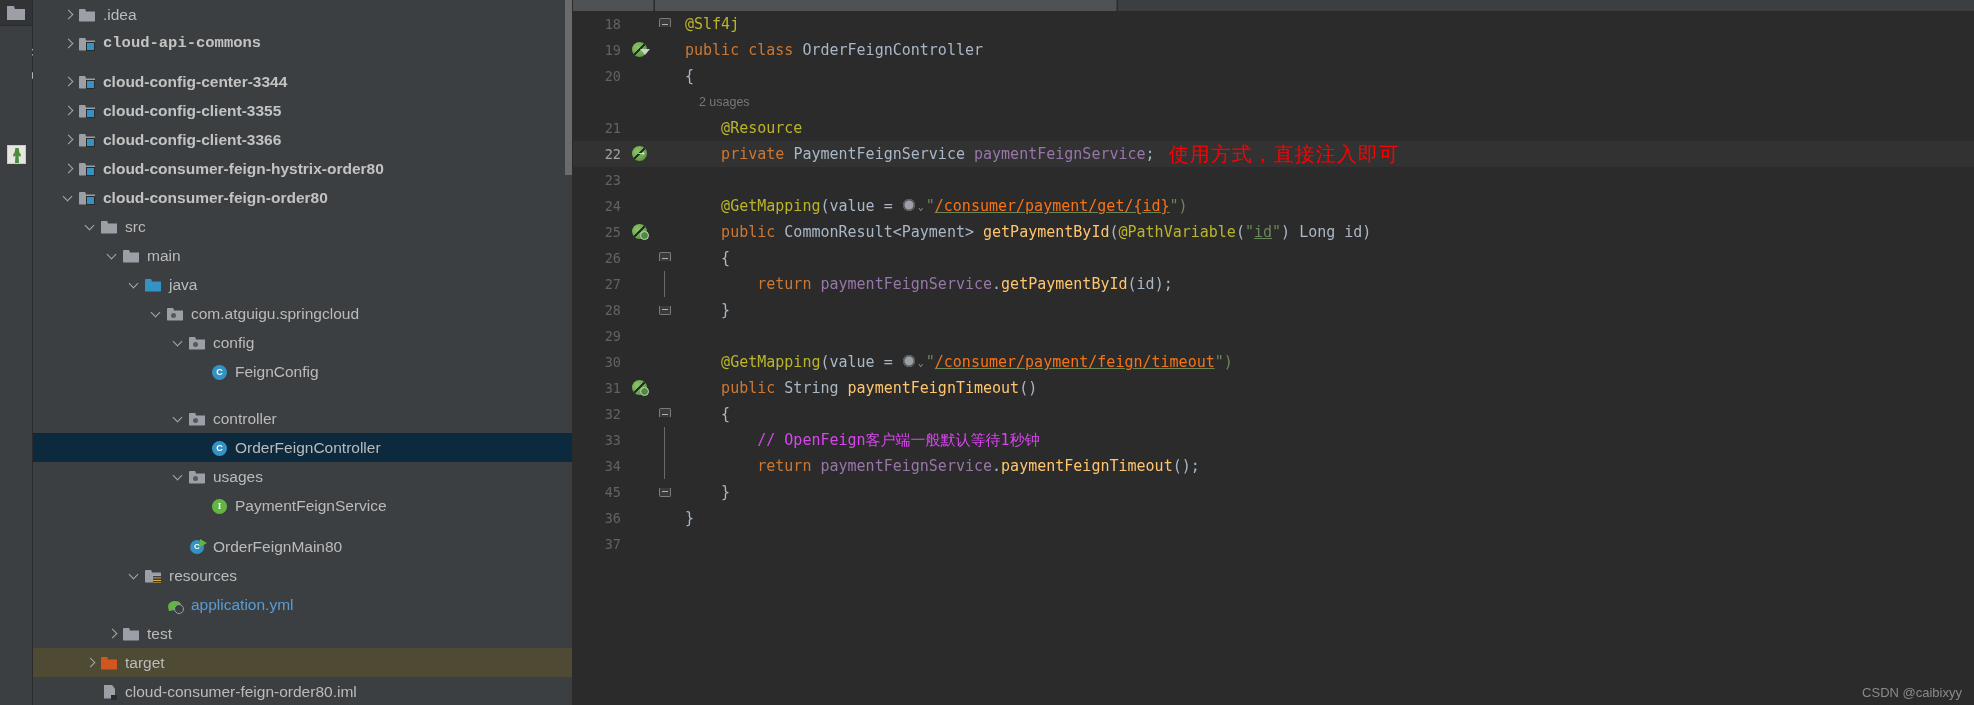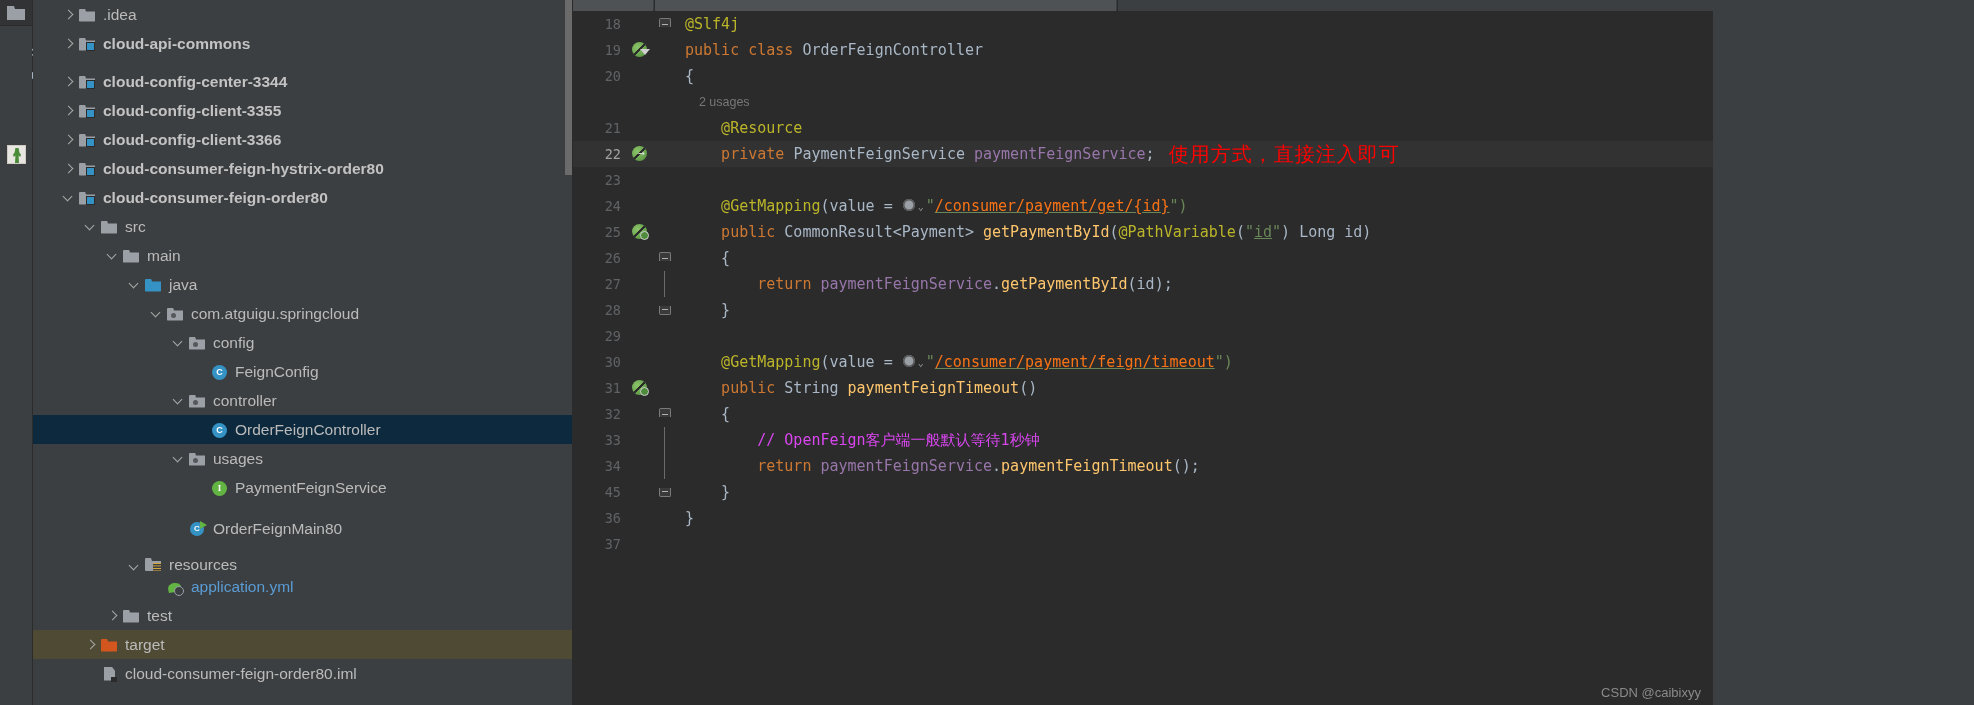--- a/index.html
+++ b/index.html
@@ -3,21 +3,21 @@
 <meta charset="utf-8">
 <style>
   * { margin:0; padding:0; box-sizing:border-box; }
   html,body { background:#3c3f41; }
   body {
     width:1974px; height:705px; overflow:hidden;
     font-family:"DejaVu Sans", sans-serif;
     color:#bbbbbb;
     position:relative;
   }
-  .root { display:flex; width:1713px; height:705px; position:relative; }
+  .root { display:flex; width:1974px; height:705px; position:relative; }
 
   
   .toolstrip {
     width:33px; height:705px; background:#3c3f41;
     border-right:1px solid #2b2b2b;
     flex:0 0 33px; position:relative;
   }
   .toolstrip-top {
     height:26px; background:#313335;
     display:flex; align-items:center; justify-content:center;
@@ -302,21 +302,21 @@
 
   <div class="project-panel">
     <div class="tree" id="tree">
         <div class="row" style="padding-left: 30px;">
           <span class="arrow right"></span>
           <span class="ic">
             <span class="fold-plain"></span>
           </span>
           <span class="label">.idea</span>
         </div>
-        <div class="row" style="padding-left: 30px;">
+        <div class="row" style="padding-left: 30px; font-family: Liberation Mono, monospace;">
           <span class="arrow right"></span>
           <span class="ic">
             <span class="fold-plain fold-mod"></span>
           </span>
           <span class="label bold">cloud-api-commons</span>
         </div>
         <div class="row" style="padding-left: 30px; margin-top: 9px;">
           <span class="arrow right"></span>
           <span class="ic">
             <span class="fold-plain fold-mod"></span>
@@ -386,21 +386,21 @@
           </span>
           <span class="label">config</span>
         </div>
         <div class="row" style="padding-left: 162px;">
           <span class="arrow none"></span>
           <span class="ic">
             <span class="ic-class"></span>
           </span>
           <span class="label">FeignConfig</span>
         </div>
-        <div class="row" style="padding-left: 140px;">
+        <div class="row" style="padding-left: 140px; margin-top: 18px;">
           <span class="arrow down"></span>
           <span class="ic">
             <span class="fold-plain fold-pkg"></span>
           </span>
           <span class="label">controller</span>
         </div>
         <div class="row selected" style="padding-left: 162px;">
           <span class="arrow none"></span>
           <span class="ic">
             <span class="ic-class"></span>
@@ -421,21 +421,21 @@
           </span>
           <span class="label">PaymentFeignService</span>
         </div>
         <div class="row" style="padding-left: 140px; margin-top: 12px;">
           <span class="arrow none"></span>
           <span class="ic">
             <span class="ic-main"></span>
           </span>
           <span class="label">OrderFeignMain80</span>
         </div>
-        <div class="row" style="padding-left: 96px; align-items: flex-end;">
+        <div class="row" style="padding-left: 96px;">
           <span class="arrow down"></span>
           <span class="ic">
             <span class="fold-plain fold-res"></span>
           </span>
           <span class="label">resources</span>
         </div>
         <div class="row" style="padding-left: 118px;">
           <span class="arrow none"></span>
           <span class="ic">
             <span class="ic-yml"></span>

